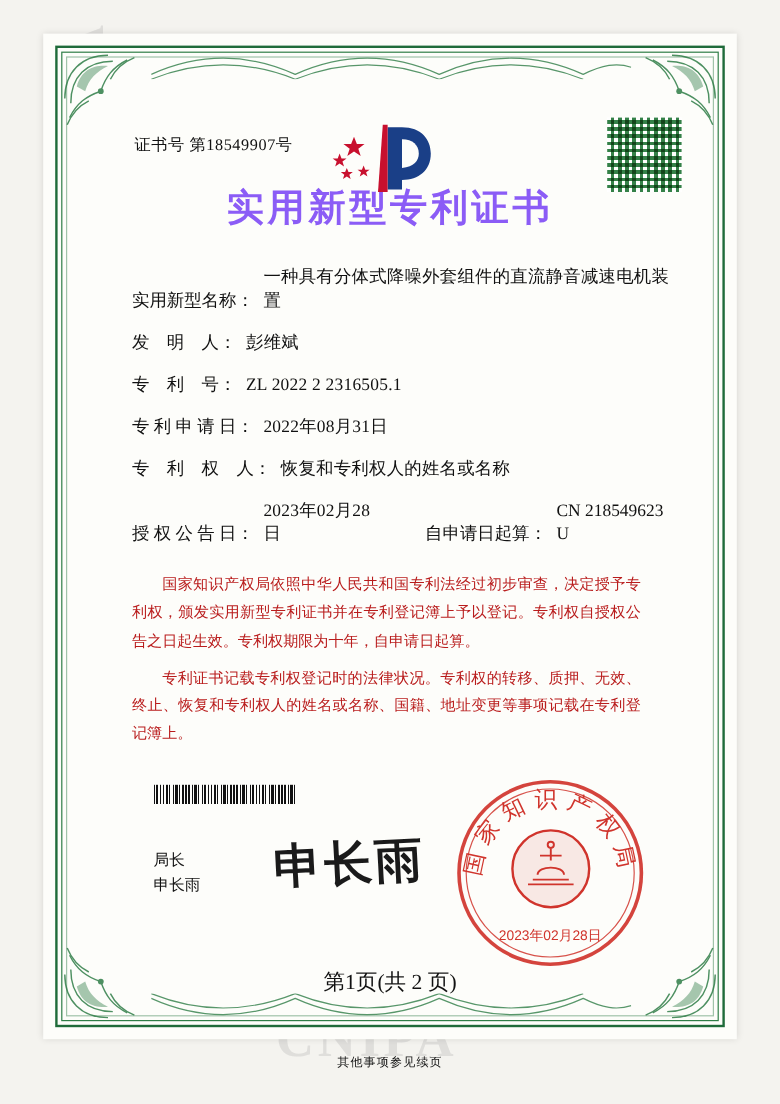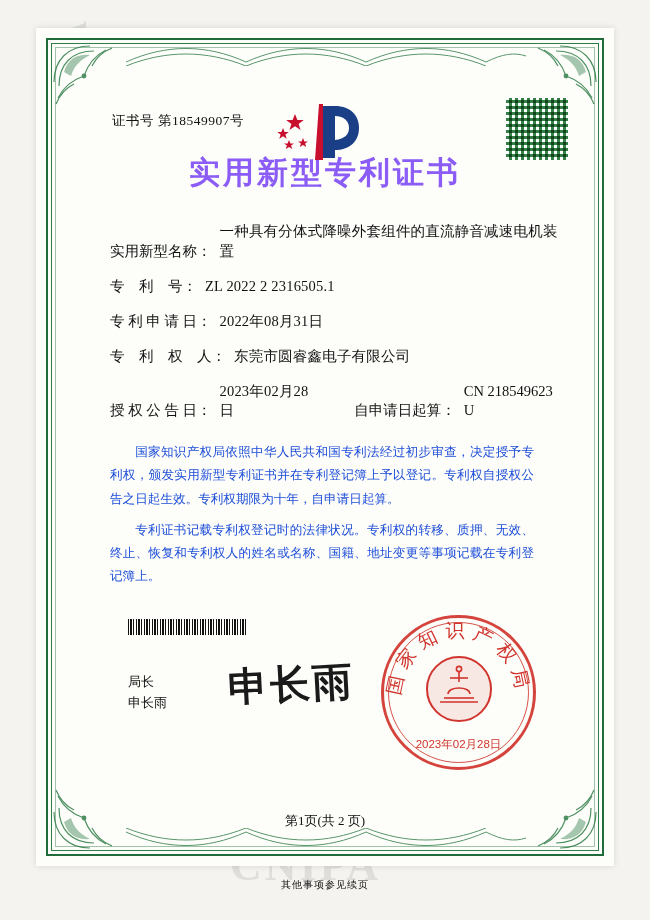--- a/index.html
+++ b/index.html
@@ -169,21 +169,21 @@
     margin-left: 8px;
   }
 
   
   .paras {
     margin-top: 20px;
     margin-left: 34px;
     margin-right: 40px;
     font-size: 12.6px;
     line-height: 1.85;
-    color: #1d4ed8;
+    color: #b91c1c;
     text-align: justify;
   }
   .paras p {
     margin: 0 0 8px 0;
     text-indent: 2em;
   }
 
   
   .sig-area {
     position: relative;
@@ -269,21 +269,21 @@
     white-space: nowrap;
     font-family: "Liberation Sans", sans-serif;
   }
 
   .page-footer {
     position: absolute;
     bottom: 2px;
     left: 0;
     right: 0;
     text-align: center;
-    font-size: 13px;
+    font-size: 18px;
     color: #111;
   }
 
   .below-note {
     position: absolute;
     left: 0;
     right: 0;
     top: 878px;
     text-align: center;
     font-size: 10px;
@@ -395,30 +395,34 @@
     <div class="cert-no">证书号 第18549907号</div>
 
     <div class="title">实用新型专利证书</div>
 
     <div class="fields">
       <div class="row">
         <span class="label">实用新型名称：</span>
         <span class="value">一种具有分体式降噪外套组件的直流静音减速电机装置</span>
       </div>
       <div class="row">
+        <span class="label">发　明　人：</span>
+        <span class="value">彭维斌</span>
+      </div>
+      <div class="row">
         <span class="label">专　利　号：</span>
         <span class="value">ZL 2022 2 2316505.1</span>
       </div>
       <div class="row">
         <span class="label">专 利 申 请 日：</span>
         <span class="value">2022年08月31日</span>
       </div>
       <div class="row">
         <span class="label">专　利　权　人：</span>
-        <span class="value">东莞市圆睿鑫电子有限公司</span>
+        <span class="value">恢复和专利权人的姓名或名称</span>
       </div>
       <div class="row">
         <span class="label">授 权 公 告 日：</span>
         <span class="value">2023年02月28日</span>
         <span class="sub-label">自申请日起算：</span>
         <span class="sub-value">CN 218549623 U</span>
       </div>
     </div>
 
     <div class="paras">

